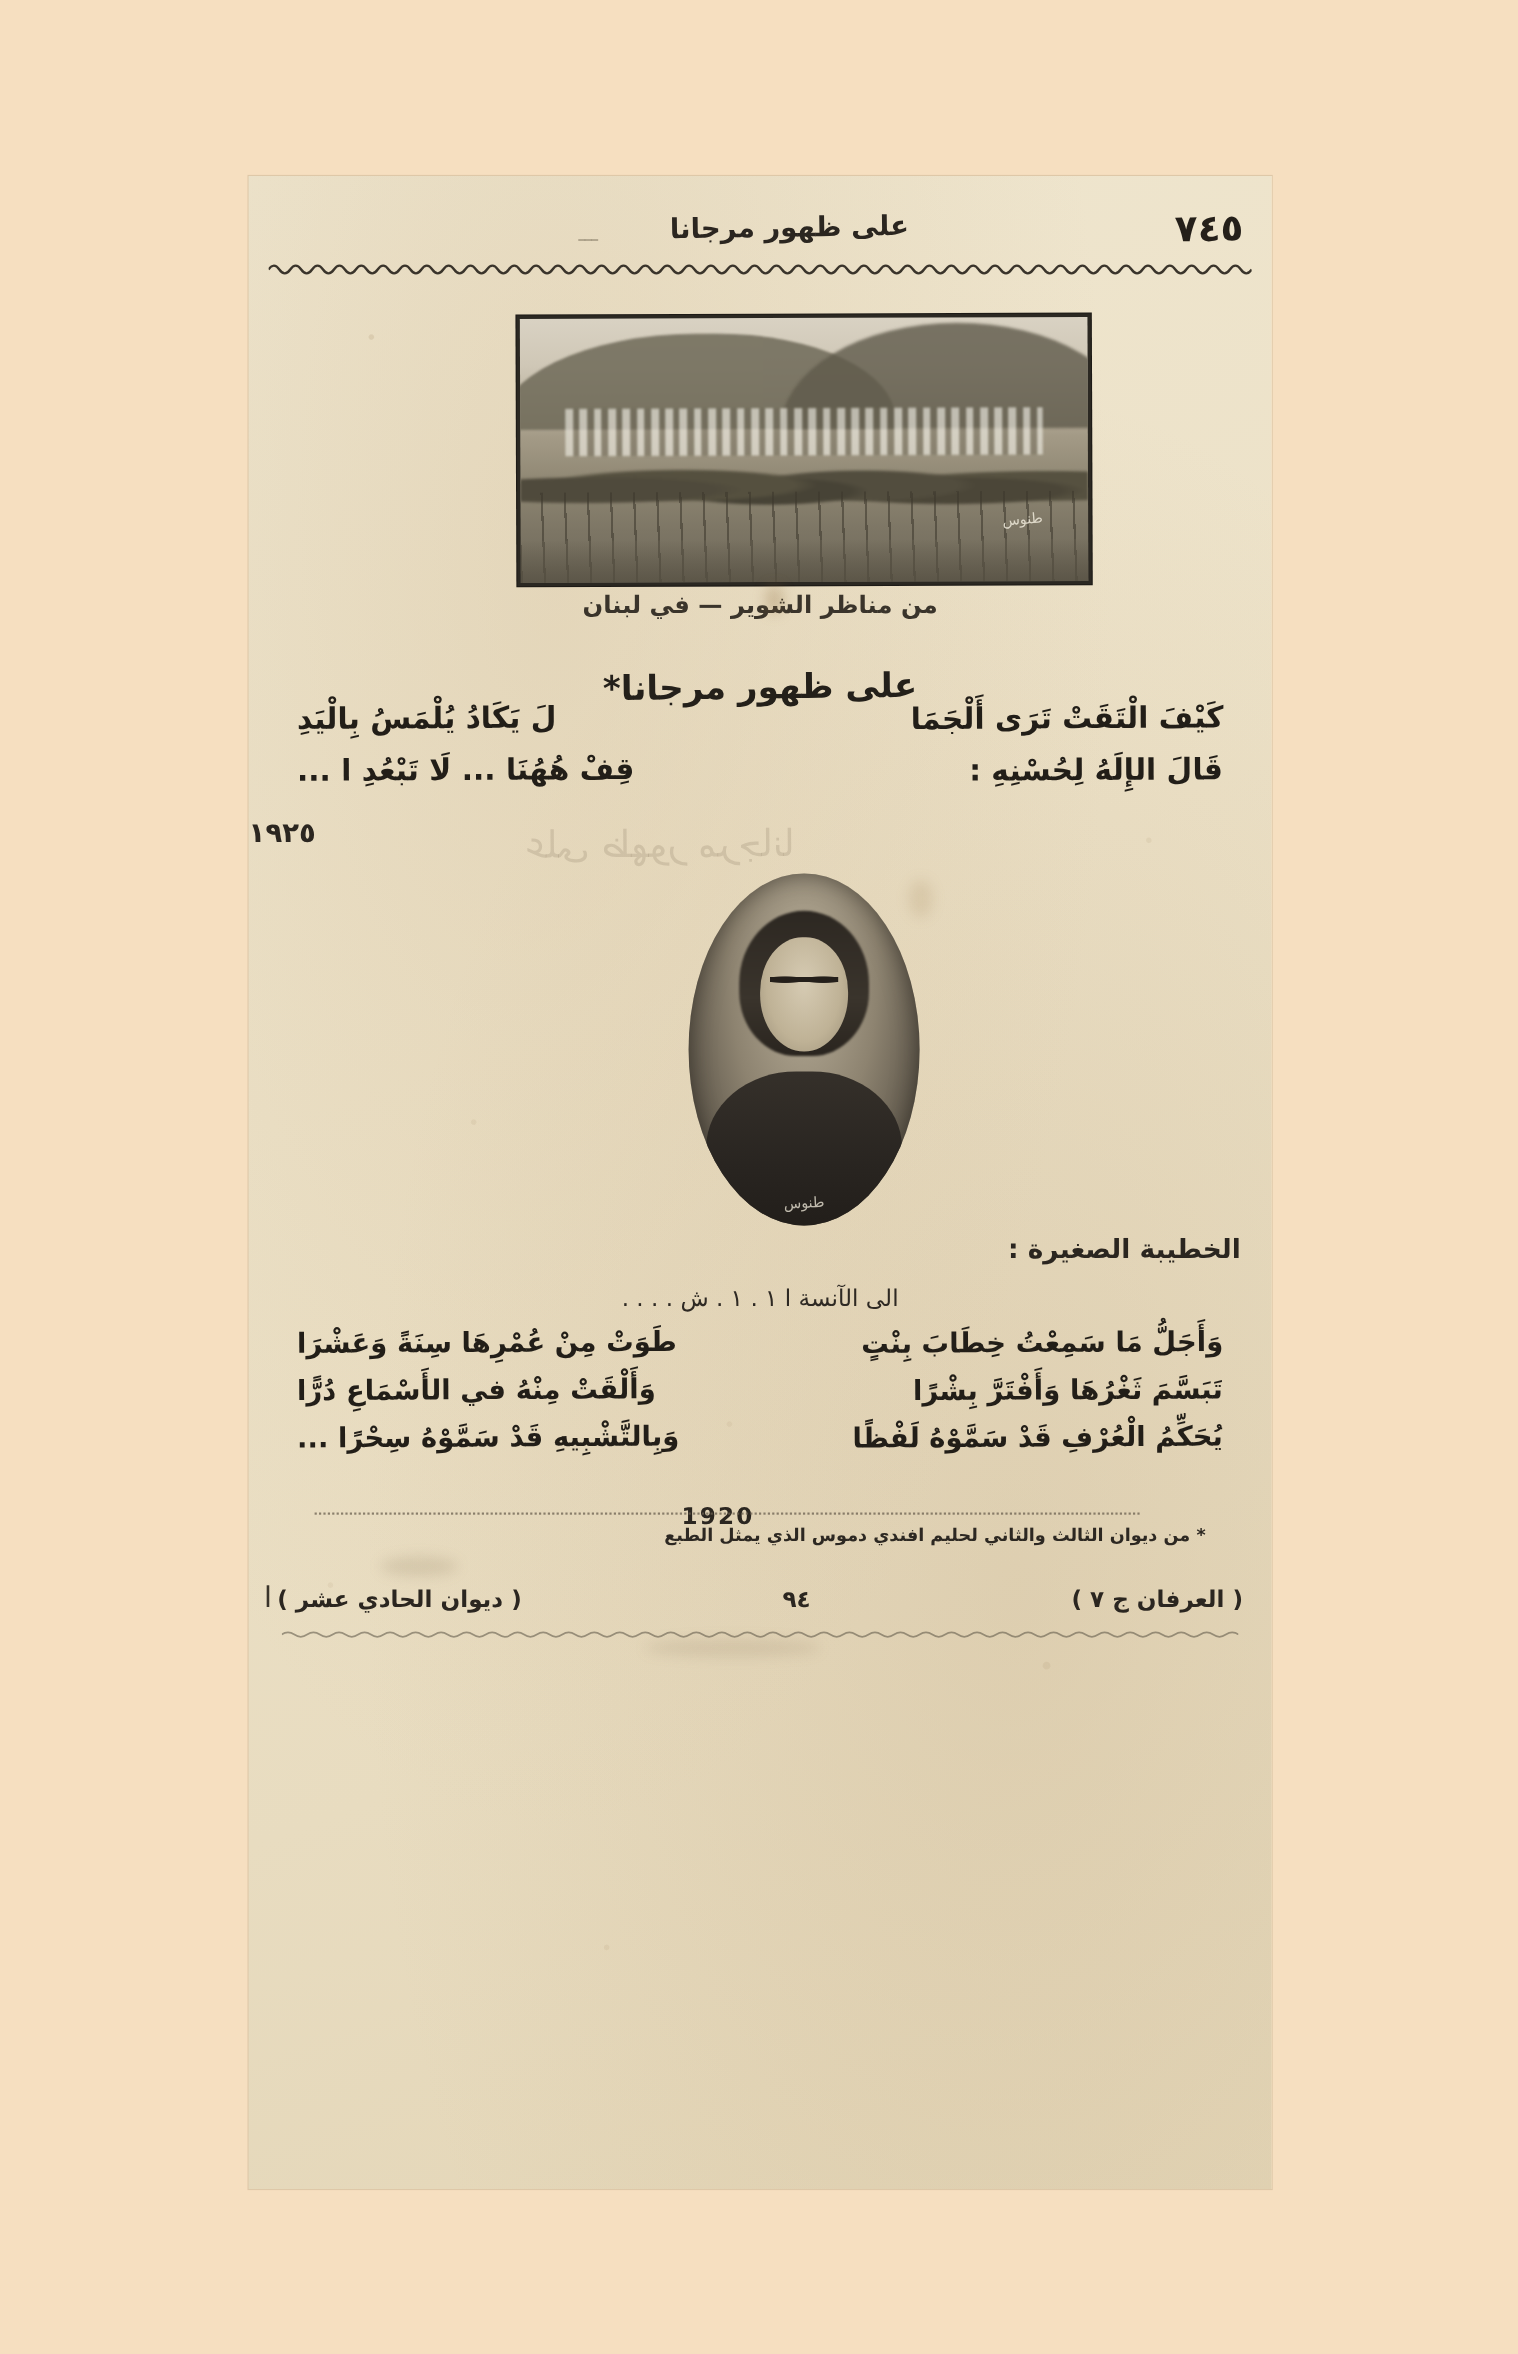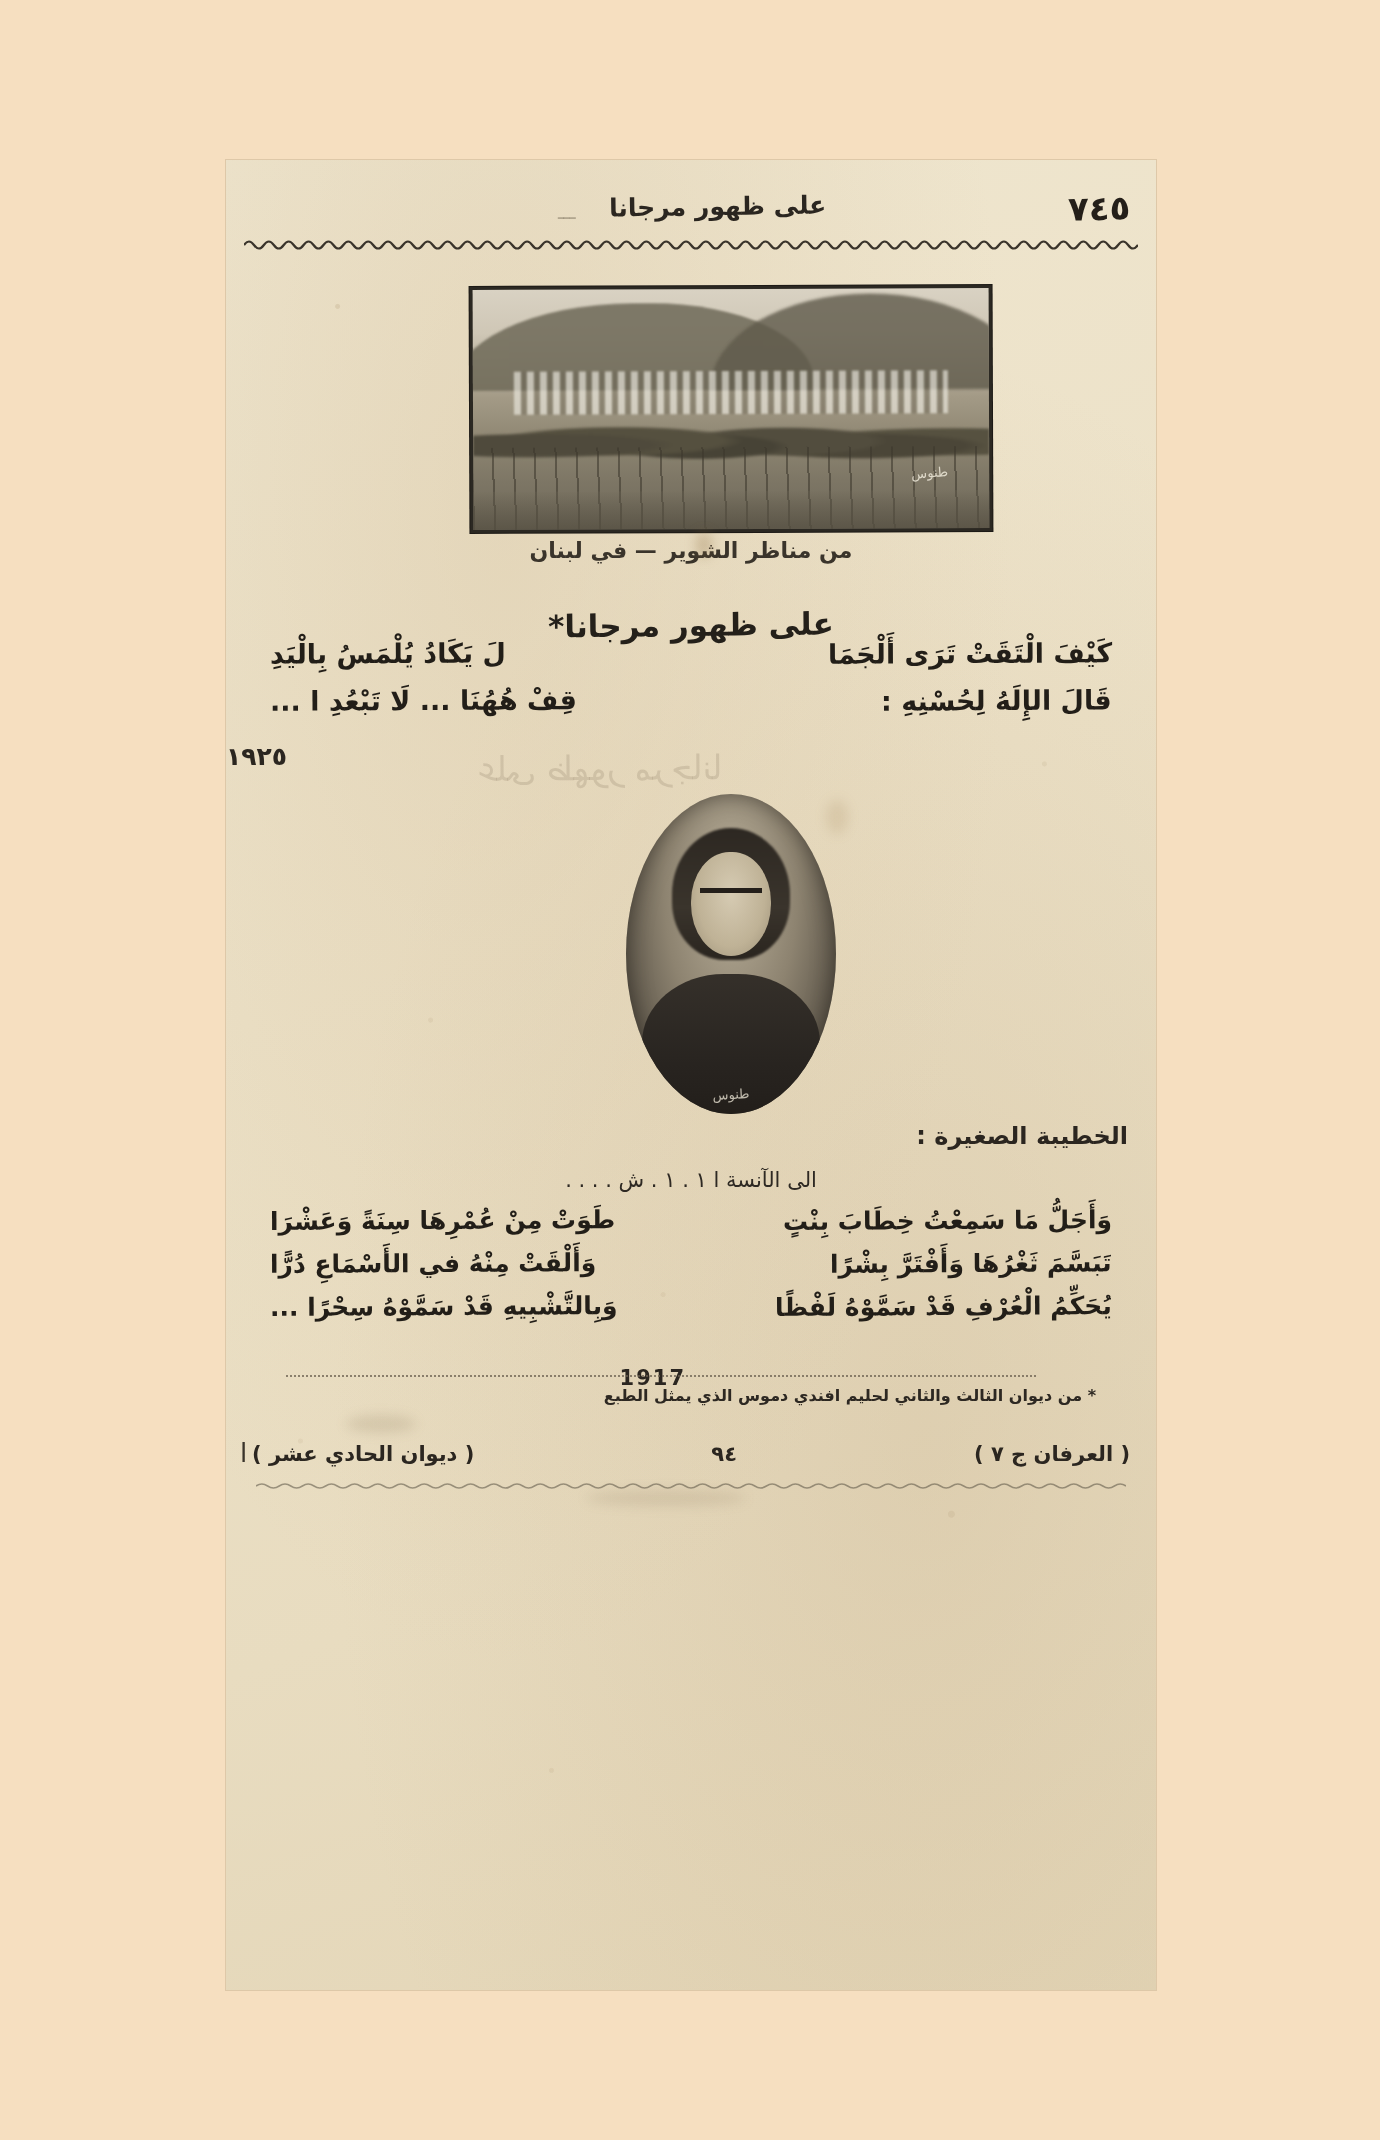--- a/index.html
+++ b/index.html
@@ -75,21 +75,20 @@
     font-weight: 700;
     color: #2b2620;
     transform: rotate(-0.8deg);
   }
   #header-faint {
     left: 300px;
     top: 18px;
     font-size: 20px;
     color: rgba(90,78,60,0.38);
     letter-spacing: 3px;
-    margin-left: 32px;
   }
 
   
   #header-rule {
     position: absolute;
     left: 18px;
     right: 18px;
     top: 78px;
     height: 14px;
     overflow: hidden;
@@ -488,21 +487,21 @@
     <div class="verse-line">
       <span class="hemistich right">تَبَسَّمَ ثَغْرُهَا وَأَفْتَرَّ بِشْرًا</span>
       <span class="hemistich left">وَأَلْقَتْ مِنْهُ في الأَسْمَاعِ دُرًّا</span>
     </div>
     <div class="verse-line">
       <span class="hemistich right">يُحَكِّمُ الْعُرْفِ قَدْ سَمَّوْهُ لَفْظًا</span>
       <span class="hemistich left">وَبِالتَّشْبِيهِ قَدْ سَمَّوْهُ سِحْرًا ...</span>
     </div>
   </div>
 
-  <div id="poem-year-bottom">1917</div>
+  <div id="poem-year-bottom">1920</div>
 
   <div id="footnote-rule"></div>
   <div id="footnote">* من ديوان الثالث والثاني لحليم افندي دموس الذي يمثل الطبع</div>
 
   <div id="footer-bracket-left">ا</div>
 
   <div id="footer-row">
     <span>( العرفان ج ٧ )</span>
     <span>٩٤</span>
     <span>( ديوان الحادي عشر )</span>

